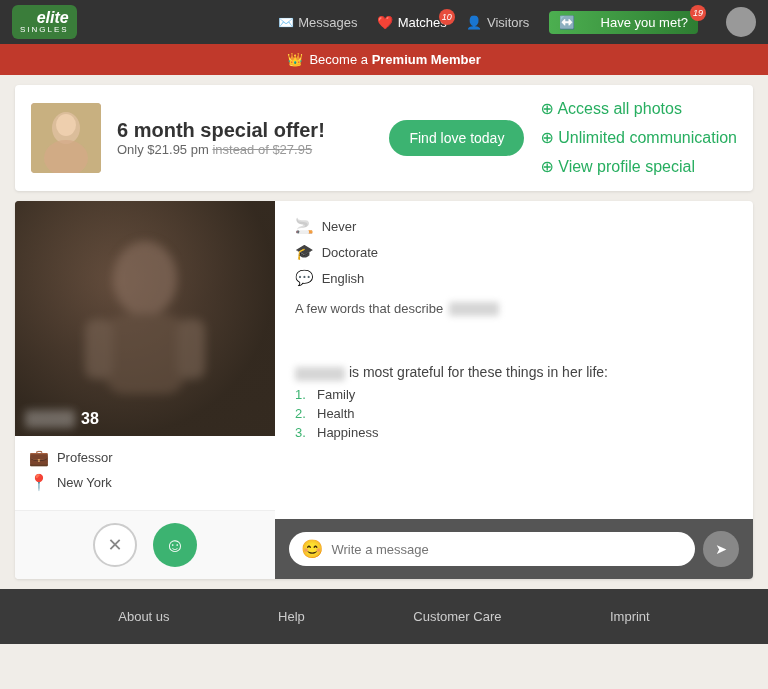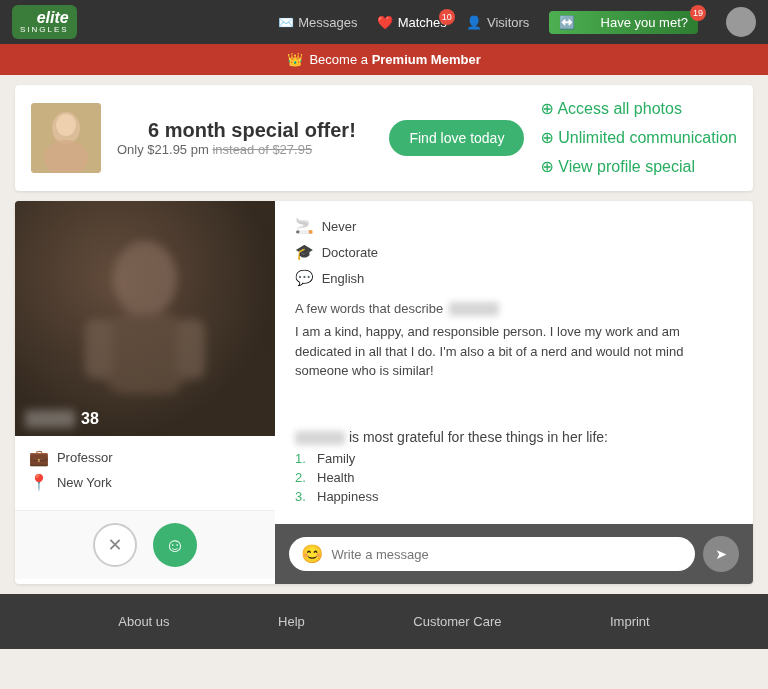--- a/index.html
+++ b/index.html
@@ -54,20 +54,21 @@
       border-radius: 50%;
       font-size: 9px;
       width: 16px;
       height: 16px;
       display: flex;
       align-items: center;
       justify-content: center;
       position: absolute;
       top: -6px;
       right: -8px;
+      font-style: italic;
     }
     .nav-matches { color: white; }
     .nav-hauyoumet {
       background: linear-gradient(to right, #4caf50, #2e7d32);
       padding: 4px 10px;
       border-radius: 4px;
       color: white;
     }
     .avatar-circle {
       width: 30px;
@@ -107,21 +108,21 @@
       height: 70px;
       background: linear-gradient(135deg, #d4a0a0, #c8b080);
       border-radius: 4px;
       overflow: hidden;
       flex-shrink: 0;
       display: flex;
       align-items: flex-end;
       justify-content: center;
     }
     .offer-text { flex: 1; }
-    .offer-text h2 { font-size: 20px; color: #333; font-weight: bold; margin-left: 31px; }
+    .offer-text h2 { font-size: 20px; color: #333; font-weight: bold; }
     .offer-text p { font-size: 13px; color: #666; }
     .offer-text .original { text-decoration: line-through; color: #999; }
     .offer-btn {
       background: #3cb371;
       color: white;
       border: none;
       border-radius: 20px;
       padding: 10px 20px;
       font-size: 14px;
       cursor: pointer;
@@ -457,21 +458,20 @@
       </div>
       <div class="detail-item">
         <span class="detail-icon">💬</span>
         <span>English</span>
       </div>
 
       <div class="section-title">
         <span>A few words that describe</span>
         <span class="name-blur-inline"></span>
       </div>
-      <p class="bio-text">I am a kind, happy, and responsible person. I love my work and am dedicated in all that I do. I'm also a bit of a nerd and would not mind someone who is similar!</p>
 
       <p class="grateful-title">
         <span class="name-blur-inline"></span>
         <span>is most grateful for these things in her life:</span>
       </p>
       <ol class="grateful-list">
         <li>
           <span class="list-num">1.</span>
           <span>Family</span>
         </li>

